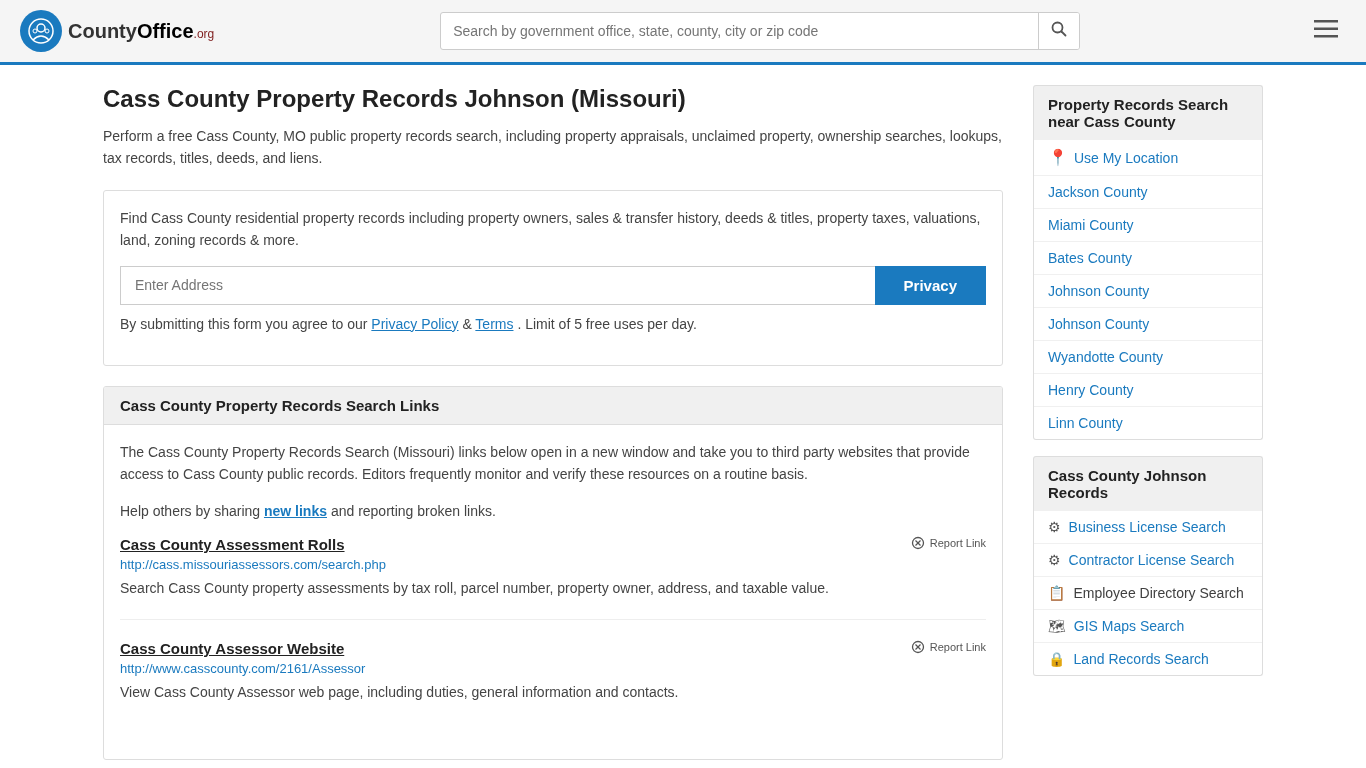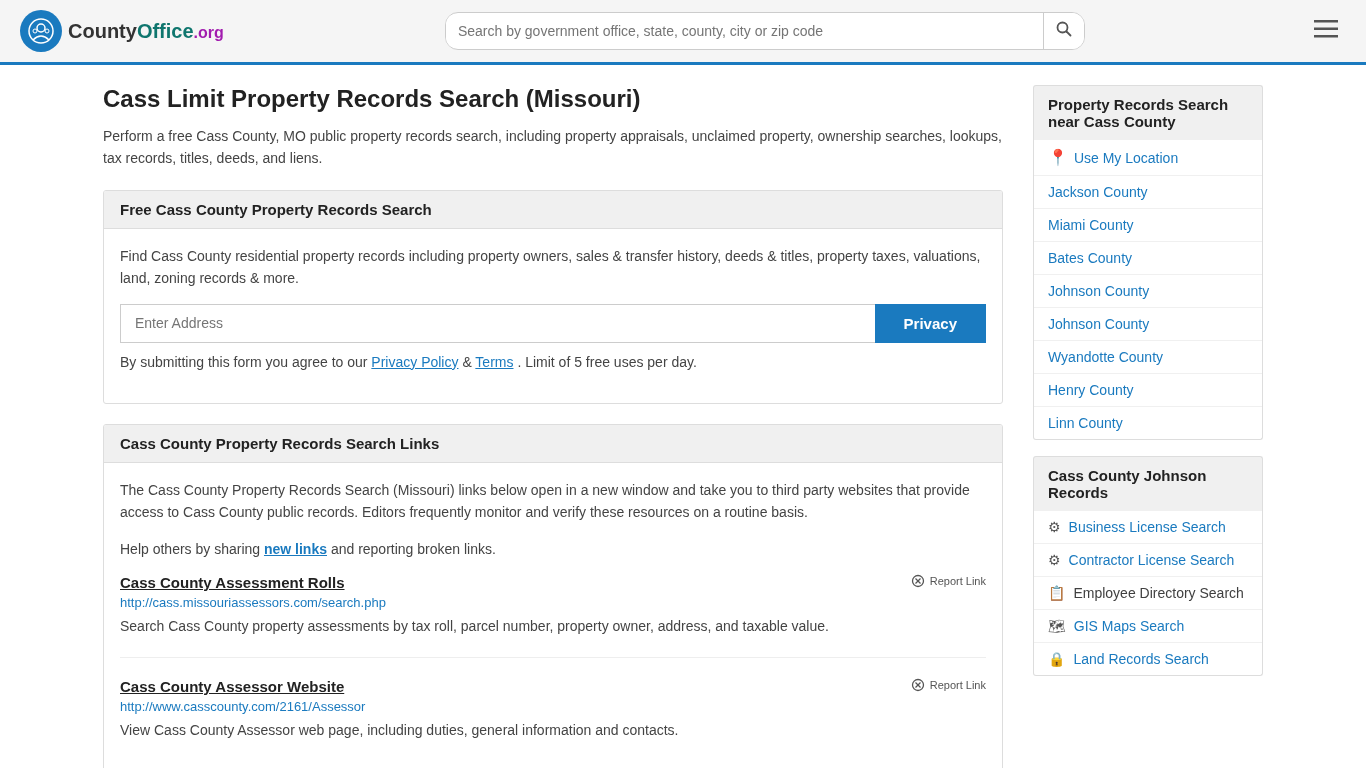--- a/index.html
+++ b/index.html
@@ -29,30 +29,30 @@
       justify-content: center;
       color: #fff;
       font-size: 18px;
     }
     .logo-text {
       font-size: 20px;
       font-weight: bold;
       color: #333;
     }
     .logo-text span {
-      color: #0f766e;
+      color: #000000;
     }
     .search-bar {
       display: flex;
       align-items: center;
       flex: 1;
       max-width: 640px;
       margin: 0 30px;
       border: 1px solid #ccc;
-      border-radius: 13px;
+      border-radius: 3px;
       overflow: hidden;
       background: #fff;
     }
     .search-bar input {
       flex: 1;
       border: none;
       outline: none;
       padding: 8px 12px;
       font-size: 14px;
       color: #999;
@@ -295,21 +295,21 @@
   <div class="logo-area">
     <div class="logo-circle">
       <svg width="26" height="26" viewBox="0 0 26 26" fill="none" xmlns="http://www.w3.org/2000/svg">
         <circle cx="13" cy="13" r="12" stroke="white" stroke-width="1.5" fill="#1a7abf"></circle>
         <circle cx="13" cy="10" r="4" stroke="white" stroke-width="1.5" fill="none"></circle>
         <path d="M5 22 Q13 14 21 22" stroke="white" stroke-width="1.5" fill="none"></path>
         <circle cx="7" cy="13" r="2" stroke="white" stroke-width="1" fill="none"></circle>
         <circle cx="19" cy="13" r="2" stroke="white" stroke-width="1" fill="none"></circle>
       </svg>
     </div>
-    <span class="logo-text">County<span>Office</span><span style="color:#a21caf;font-weight:bold;font-size:16px">.org</span></span>
+    <span class="logo-text">County<span>Office</span><span style="color:#7f1d1d;font-weight:normal;font-size:12px">.org</span></span>
   </div>
 
   <div class="search-bar">
     <input type="text" placeholder="Search by government office, state, county, city or zip code" style="">
     <button>
       <svg width="16" height="16" viewBox="0 0 16 16" fill="none" xmlns="http://www.w3.org/2000/svg">
         <circle cx="6.5" cy="6.5" r="5" stroke="#555" stroke-width="1.8"></circle>
         <line x1="10.5" y1="10.5" x2="14.5" y2="14.5" stroke="#555" stroke-width="1.8" stroke-linecap="round"></line>
       </svg>
     </button>
@@ -321,27 +321,26 @@
       <rect y="7.5" width="24" height="2.5" fill="#555"></rect>
       <rect y="15" width="24" height="2.5" fill="#555"></rect>
     </svg>
   </div>
 </header>
 
 <div class="main-container">
 
   <div class="content-area">
 
-    <h1 class="page-title">Cass Limit Property Records Search (Missouri)</h1>
+    <h1 class="page-title">Cass County Property Records Johnson (Missouri)</h1>
 
 
     <p class="description">Perform a free Cass County, MO public property records search, including property appraisals, unclaimed property, ownership searches, lookups, tax records, titles, deeds, and liens.</p>
 
     <div class="section-box">
-      <div class="section-header">Free Cass County Property Records Search</div>
       <div class="section-content">
         <p>Find Cass County residential property records including property owners, sales &amp; transfer history, deeds &amp; titles, property taxes, valuations, land, zoning records &amp; more.</p>
         <div class="address-form">
           <input type="text" placeholder="Enter Address" style="">
           <button>Privacy</button>
         </div>
         <p class="form-disclaimer">
           <span>By submitting this form you agree to our</span>
           <a href="#">Privacy Policy</a>
           <span> &amp; </span>

